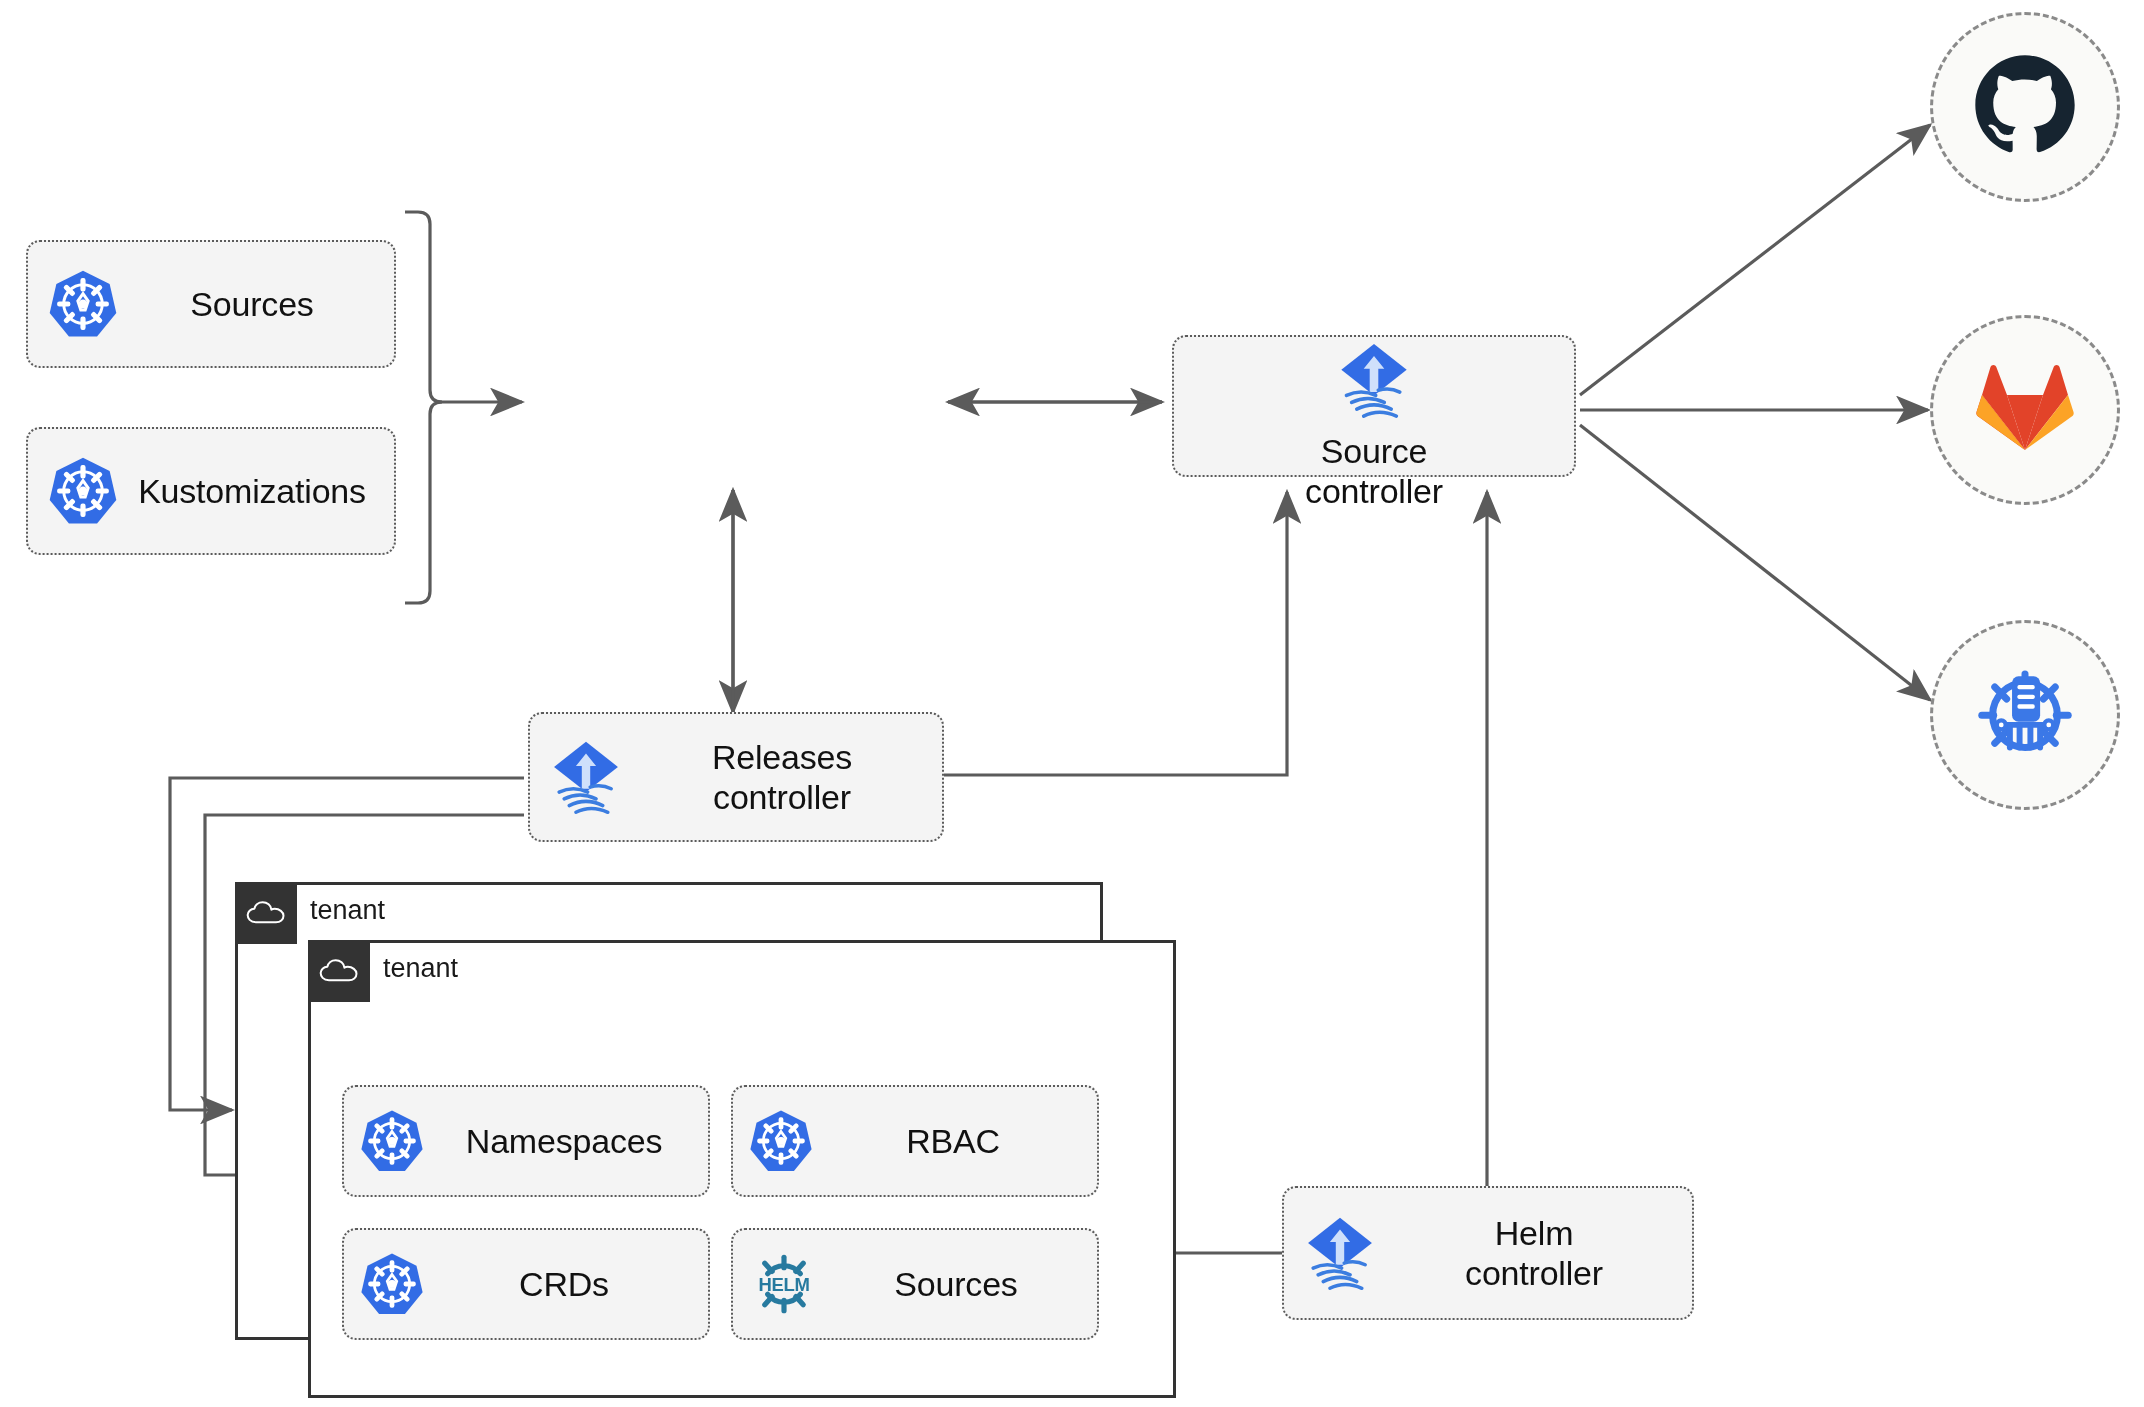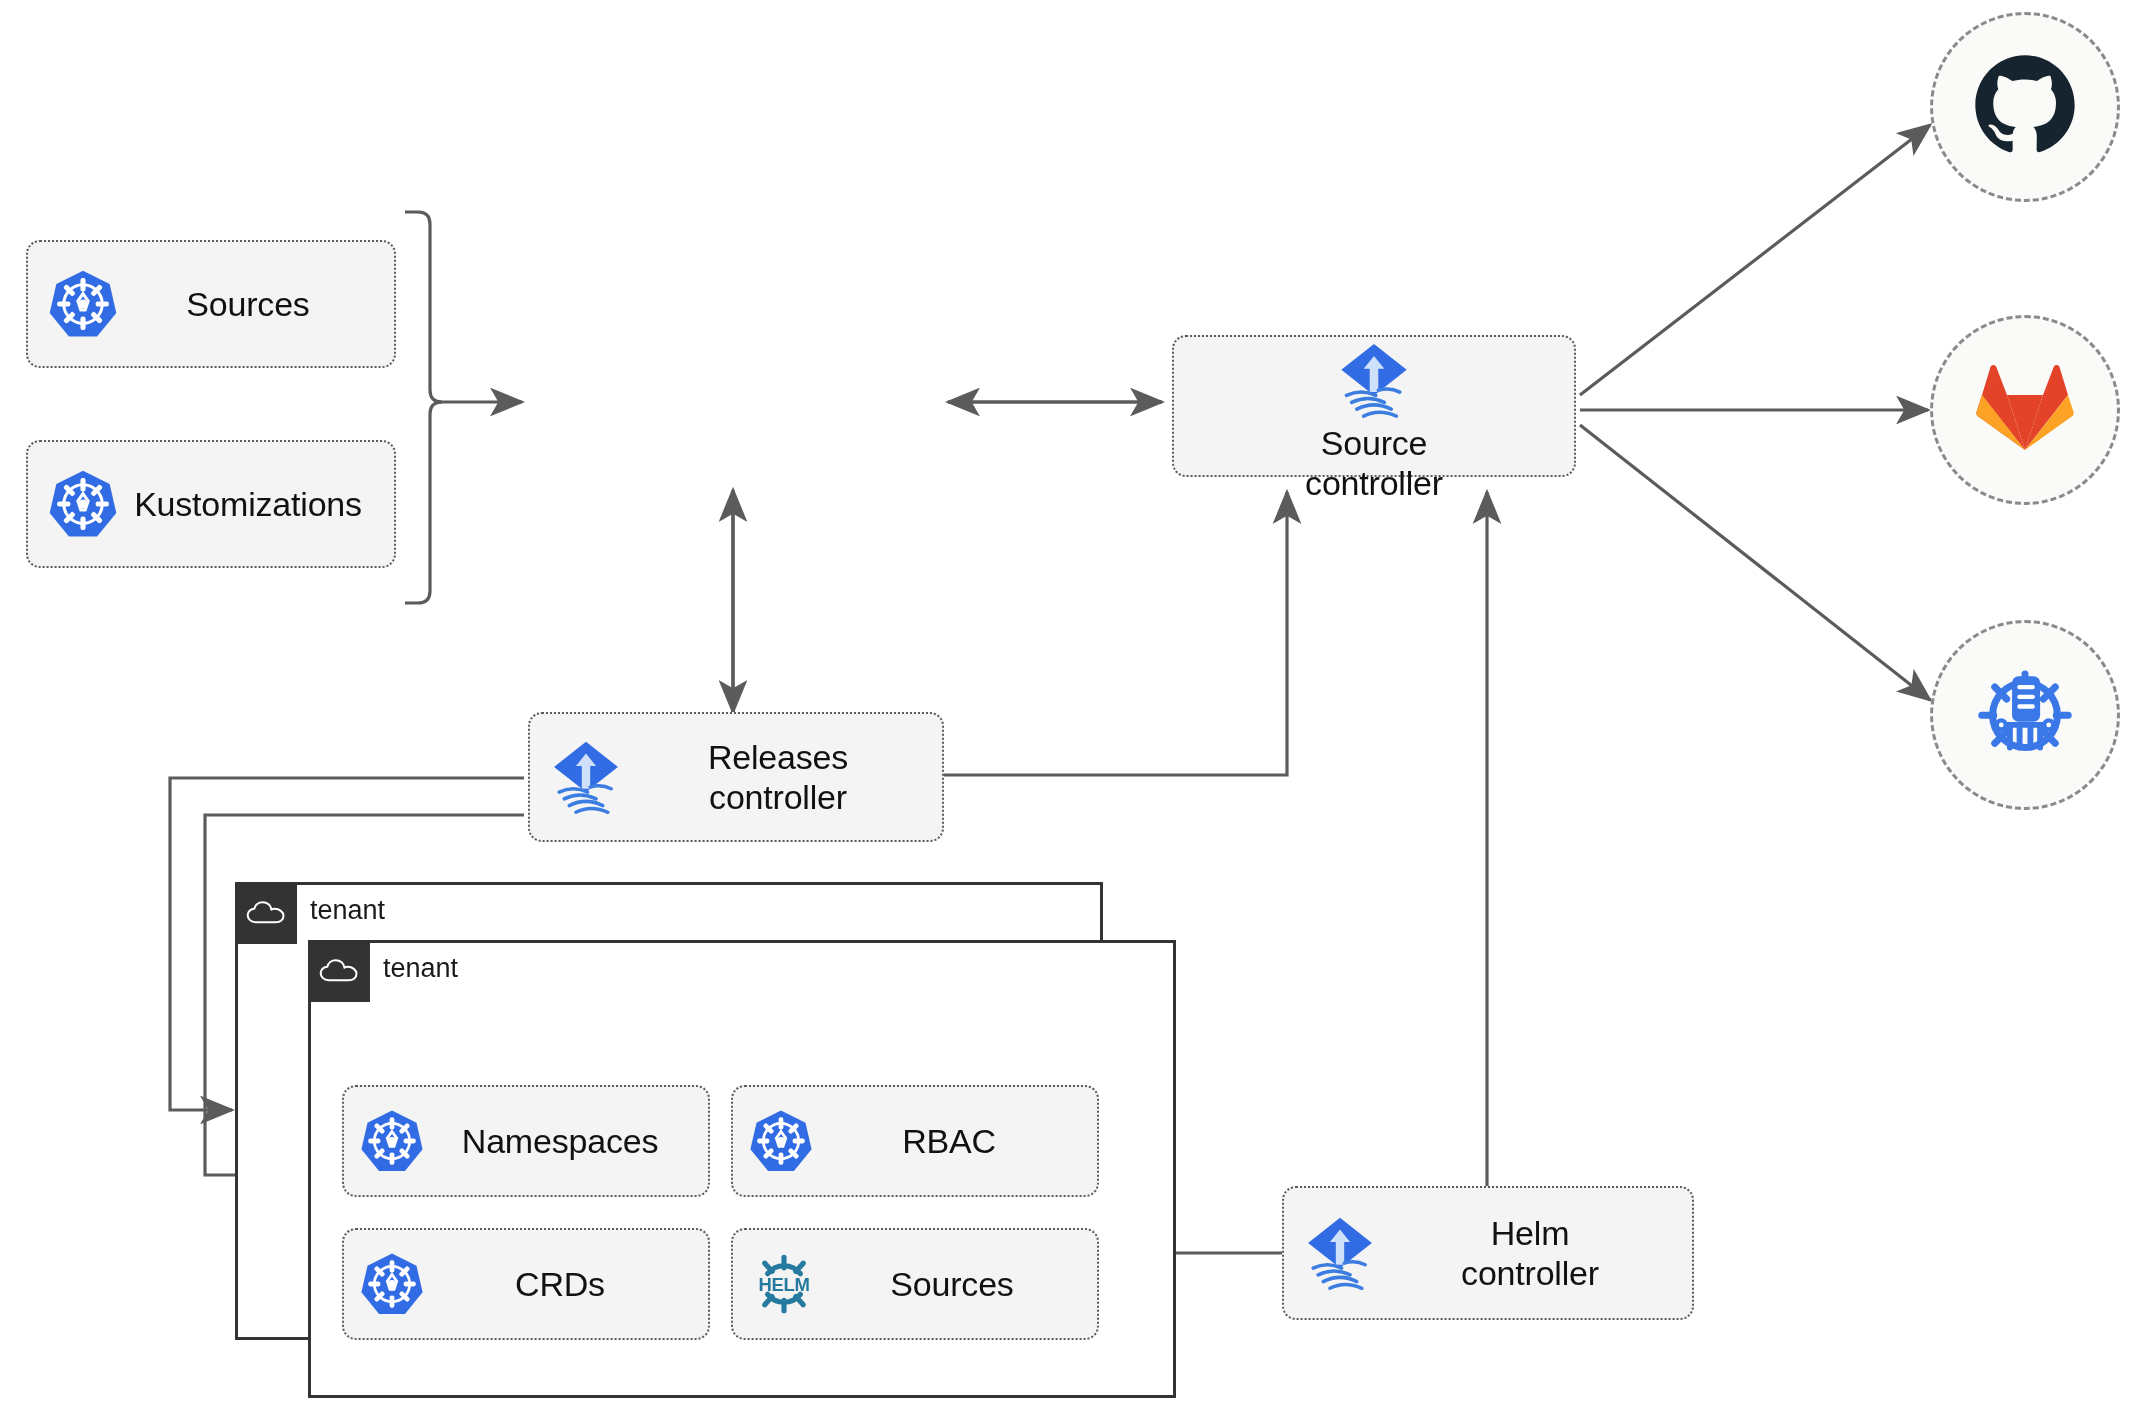--- a/index.html
+++ b/index.html
@@ -29,20 +29,21 @@
   .node {
     position: absolute;
     box-sizing: border-box;
     background: #f4f4f4;
     border: 2px dotted #5b5b5b;
     border-radius: 14px;
     display: flex;
     flex-direction: row;
     align-items: center;
     z-index: 5;
+    gap: 8px;
   }
   .node .ico {
     flex: 0 0 auto;
     display: flex;
     align-items: center;
     justify-content: center;
   }
   .node .lbl {
     flex: 1 1 auto;
     text-align: center;
@@ -153,21 +154,21 @@
           <rect x="47.5" y="68" width="5" height="16" rx="2" transform="rotate(45 50 50)"></rect>
           <rect x="16" y="47.5" width="16" height="5" rx="2" transform="rotate(45 50 50)"></rect>
           <rect x="68" y="47.5" width="16" height="5" rx="2" transform="rotate(45 50 50)"></rect>
           <path d="M50 36 L57 46 L53 58 L47 58 L43 46 Z" fill="none" stroke-width="4"></path>
         </g>
       </svg>
     </span>
     <span class="lbl">Sources</span>
   </div>
 
-  <div class="node" style="left:26px; top:440px; width:370px; height:128px; padding:0 18px;justify-content:center;">
+  <div class="node" style="left:26px; top:427px; width:370px; height:128px; padding:0 18px;justify-content:center;">
     <span class="ico">
       <svg width="74" height="74" viewBox="0 0 100 100">
         <path d="M50 5 L86 23 L95 62 L69 94 L31 94 L5 62 L14 23 Z" fill="#326CE5"></path>
         <g fill="#ffffff" stroke="#ffffff" stroke-width="2">
           <circle cx="50" cy="50" r="5"></circle>
           <circle cx="50" cy="50" r="26" fill="none" stroke-width="4"></circle>
           <rect x="47.5" y="16" width="5" height="16" rx="2"></rect>
           <rect x="47.5" y="68" width="5" height="16" rx="2"></rect>
           <rect x="16" y="47.5" width="16" height="5" rx="2"></rect>
           <rect x="68" y="47.5" width="16" height="5" rx="2"></rect>

